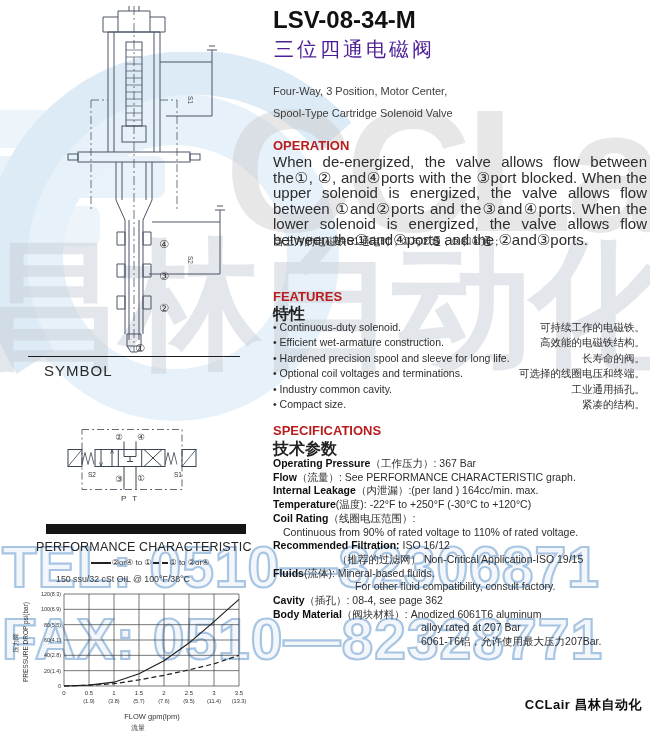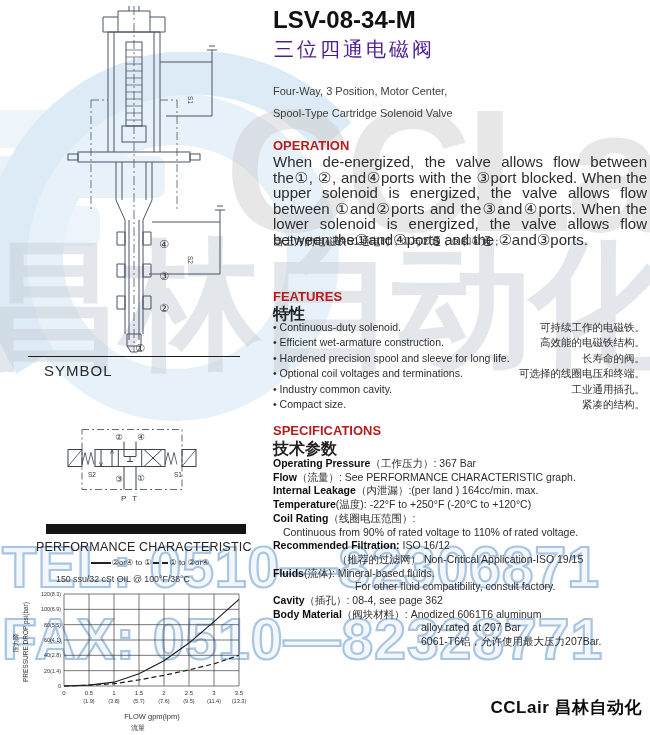--- a/index.html
+++ b/index.html
@@ -44,21 +44,21 @@
   .symbol-head{left:44px;top:362px;font-size:15px;color:#2a2a2a;letter-spacing:1px;}
   .symbol-box{left:48px;top:420px;width:185px;height:92px;}
   .black-bar{left:46px;top:524px;width:200px;height:10px;background:#141414;}
   .perf-head{left:36px;top:540px;font-size:12.5px;color:#262626;letter-spacing:.2px;}
   .legend{left:52px;top:558px;width:196px;display:flex;align-items:center;justify-content:center;gap:1px;font-size:8px;color:#333;white-space:nowrap;}
   .lg-marker{display:inline-block;height:2px;background:#222;}
   .lg-solid{width:20px;}
   .lg-dashed{width:16px;background:repeating-linear-gradient(90deg,#222 0 6px,transparent 6px 9px);}
   .perf-sub{left:56px;top:574px;font-size:8.8px;color:#3a3a3a;}
   .chart-box{left:12px;top:588px;width:240px;height:148px;}
-  .footer-brand{right:8px;top:696px;font-size:17px;font-weight:bold;color:#0d0d0d;letter-spacing:.5px;}
+  .footer-brand{right:8px;top:696px;font-size:13px;font-weight:bold;color:#0d0d0d;letter-spacing:.5px;}
   svg text{font-family:"Liberation Sans","DejaVu Sans",sans-serif;}
 </style>
 </head>
 <body data-interactable="false">
 
 <svg class="wm" data-interactable="false" style="left:-30px;top:52px;" width="520" height="380" viewBox="0 0 520 380" opacity="0.5">
   <rect x="0" y="58" width="150" height="38" rx="9" fill="#dcebf7"></rect>
   <rect x="0" y="104" width="195" height="42" rx="9" fill="#d4e6f5"></rect>
   <rect x="0" y="154" width="130" height="40" rx="9" fill="#dcebf7"></rect>
   <circle cx="205" cy="205" r="138" fill="none" stroke="#cfe4f4" stroke-width="52"></circle>
@@ -108,21 +108,21 @@
       <span class="feat-cn" data-interactable="false">紧凑的结构。</span>
     </div>
   </div>
 
 <div class="ct sec-head spec-head" data-interactable="false">SPECIFICATIONS</div>
 <div class="ct sec-head-cn spec-head-cn" data-interactable="false">技术参数</div>
 <div class="ct specs" id="specs-list" data-interactable="false">
     <div class="spec-line ind0" data-interactable="false"><b data-interactable="false">Operating Pressure</b><span data-interactable="false">（工作压力）: 367 Bar</span></div>
     <div class="spec-line ind0" data-interactable="false"><b data-interactable="false">Flow</b><span data-interactable="false">（流量）: See PERFORMANCE CHARACTERISTIC graph.</span></div>
     <div class="spec-line ind0" data-interactable="false"><b data-interactable="false">Internal Leakage</b><span data-interactable="false">（内泄漏）:(per land ) 164cc/min. max.</span></div>
-    <div class="spec-line ind0" data-interactable="false"><b data-interactable="false">Temperature</b><span data-interactable="false">(温度): -22°F to +250°F (-20°C to +120°C)</span></div>
+    <div class="spec-line ind0" data-interactable="false"><b data-interactable="false">Temperature</b><span data-interactable="false">(温度): -22°F to +250°F (-30°C to +120°C)</span></div>
     <div class="spec-line ind0" data-interactable="false"><b data-interactable="false">Coil Rating</b><span data-interactable="false">（线圈电压范围）:</span></div>
     <div class="spec-line ind1" data-interactable="false"><span data-interactable="false">Continuous from 90% of rated voltage to 110% of rated voltage.</span></div>
     <div class="spec-line ind0" data-interactable="false"><b data-interactable="false">Recommended Filtration:</b><span data-interactable="false"> ISO 16/12</span></div>
     <div class="spec-line ind2" data-interactable="false"><span data-interactable="false">（推荐的过滤网） Non-Critical Application-ISO 19/15</span></div>
     <div class="spec-line ind0" data-interactable="false"><b data-interactable="false">Fluids</b><span data-interactable="false">(流体): Mineral-based fluids.</span></div>
     <div class="spec-line ind3" data-interactable="false"><span data-interactable="false">For other fluid compatibility, consult factory.</span></div>
     <div class="spec-line ind0" data-interactable="false"><b data-interactable="false">Cavity</b><span data-interactable="false">（插孔）: 08-4, see page 362</span></div>
     <div class="spec-line ind0" data-interactable="false"><b data-interactable="false">Body Material</b><span data-interactable="false">（阀块材料）: Anodized 6061T6 aluminum</span></div>
     <div class="spec-line ind4" data-interactable="false"><span data-interactable="false">alloy rated at 207 Bar</span></div>
     <div class="spec-line ind4" data-interactable="false"><span data-interactable="false">6061-T6铝，允许使用最大压力207Bar.</span></div>

